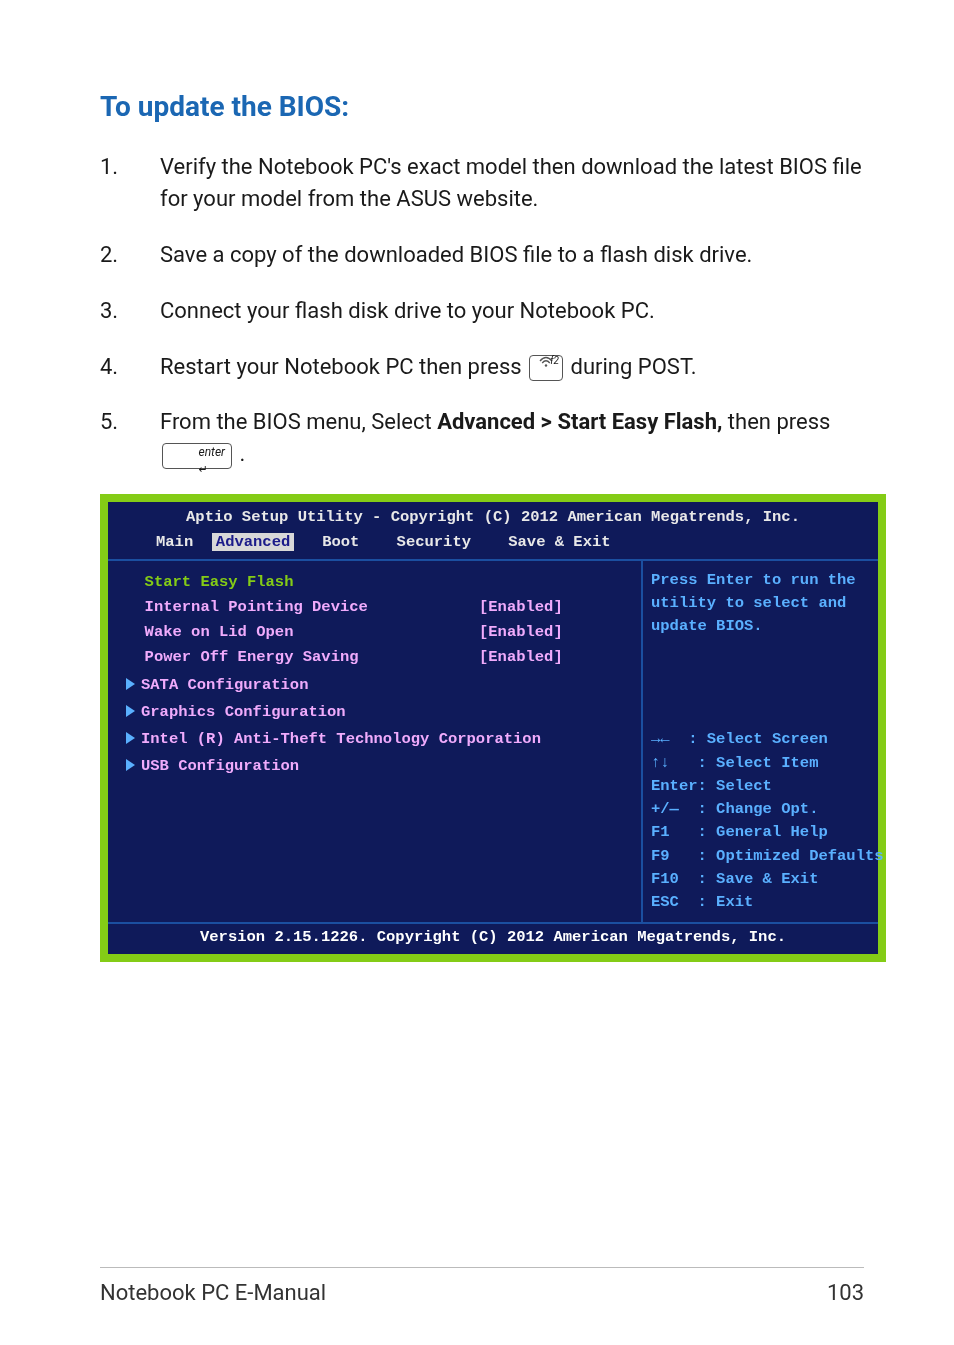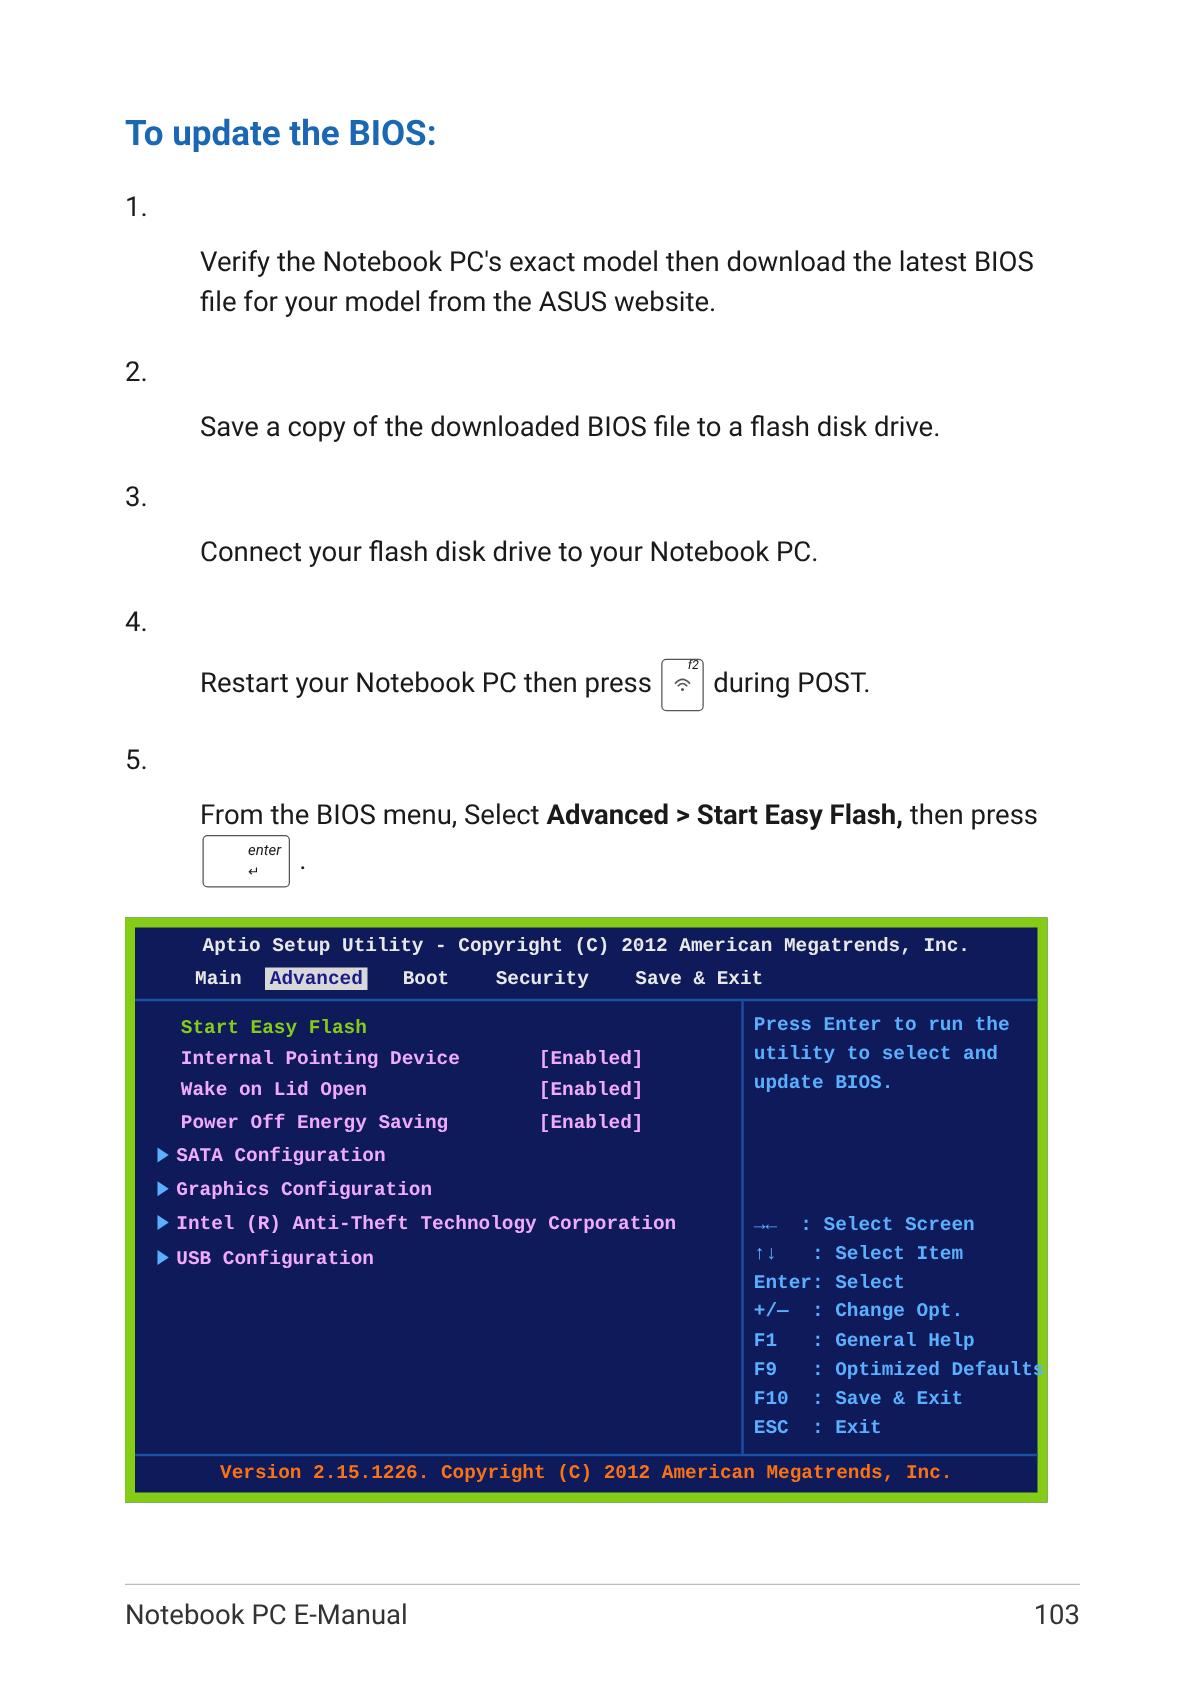--- a/index.html
+++ b/index.html
@@ -5,21 +5,21 @@
   * { box-sizing: border-box; margin: 0; padding: 0; }
   body {
     width: 954px;
     height: 1345px;
     background: #ffffff;
     font-family: -apple-system, "Segoe UI", Roboto, sans-serif;
     color: #1a1a1a;
     position: relative;
   }
   .page {
-    padding: 90px 116px 0 100px;
+    padding: 90px 68px 0 100px;
     border-radius: 14px;
   }
   .heading {
     color: #1b67b3;
     font-size: 28px;
     font-weight: 700;
     margin-bottom: 28px;
   }
   .list {
     list-style: none;
@@ -30,30 +30,29 @@
     font-size: 22px;
     line-height: 1.45;
     margin-bottom: 24px;
   }
   .list > li .num {
     width: 60px;
     flex-shrink: 0;
   }
   .list > li .body {
     flex: 1;
-    margin-top: 44px;
   }
   .keycap {
     display: inline-flex;
-    align-items: center;
+    align-items: flex-start;
     justify-content: center;
     border: 1.5px solid #555;
     border-radius: 4px;
     padding: 0 6px;
-    height: 42px;
+    height: 26px;
     min-width: 34px;
     vertical-align: middle;
     font-size: 12px;
     position: relative;
     margin: 0 2px;
   }
   .keycap.wide {
     min-width: 70px;
     justify-content: flex-end;
     padding-right: 6px;
@@ -140,21 +139,21 @@
     width: 0; height: 0;
     border-top: 6px solid transparent;
     border-bottom: 6px solid transparent;
     border-left: 9px solid #5ab0ff;
     margin-right: 6px;
     vertical-align: -1px;
   }
   .bios-row.plain { padding-left: 0px; }
   .bios-row.sub { padding-left: 0px; margin-top: 4px; }
   .bios-footer {
-    color: #f97316;
+    color: #ffffff;
     text-align: center;
     padding: 2px 0 4px 0;
     font-weight: bold;
     border-top: 2px solid #1b4fa0;
   }
   .help-line { white-space: pre; }
   .footer {
     position: absolute;
     bottom: 40px;
     left: 100px;

